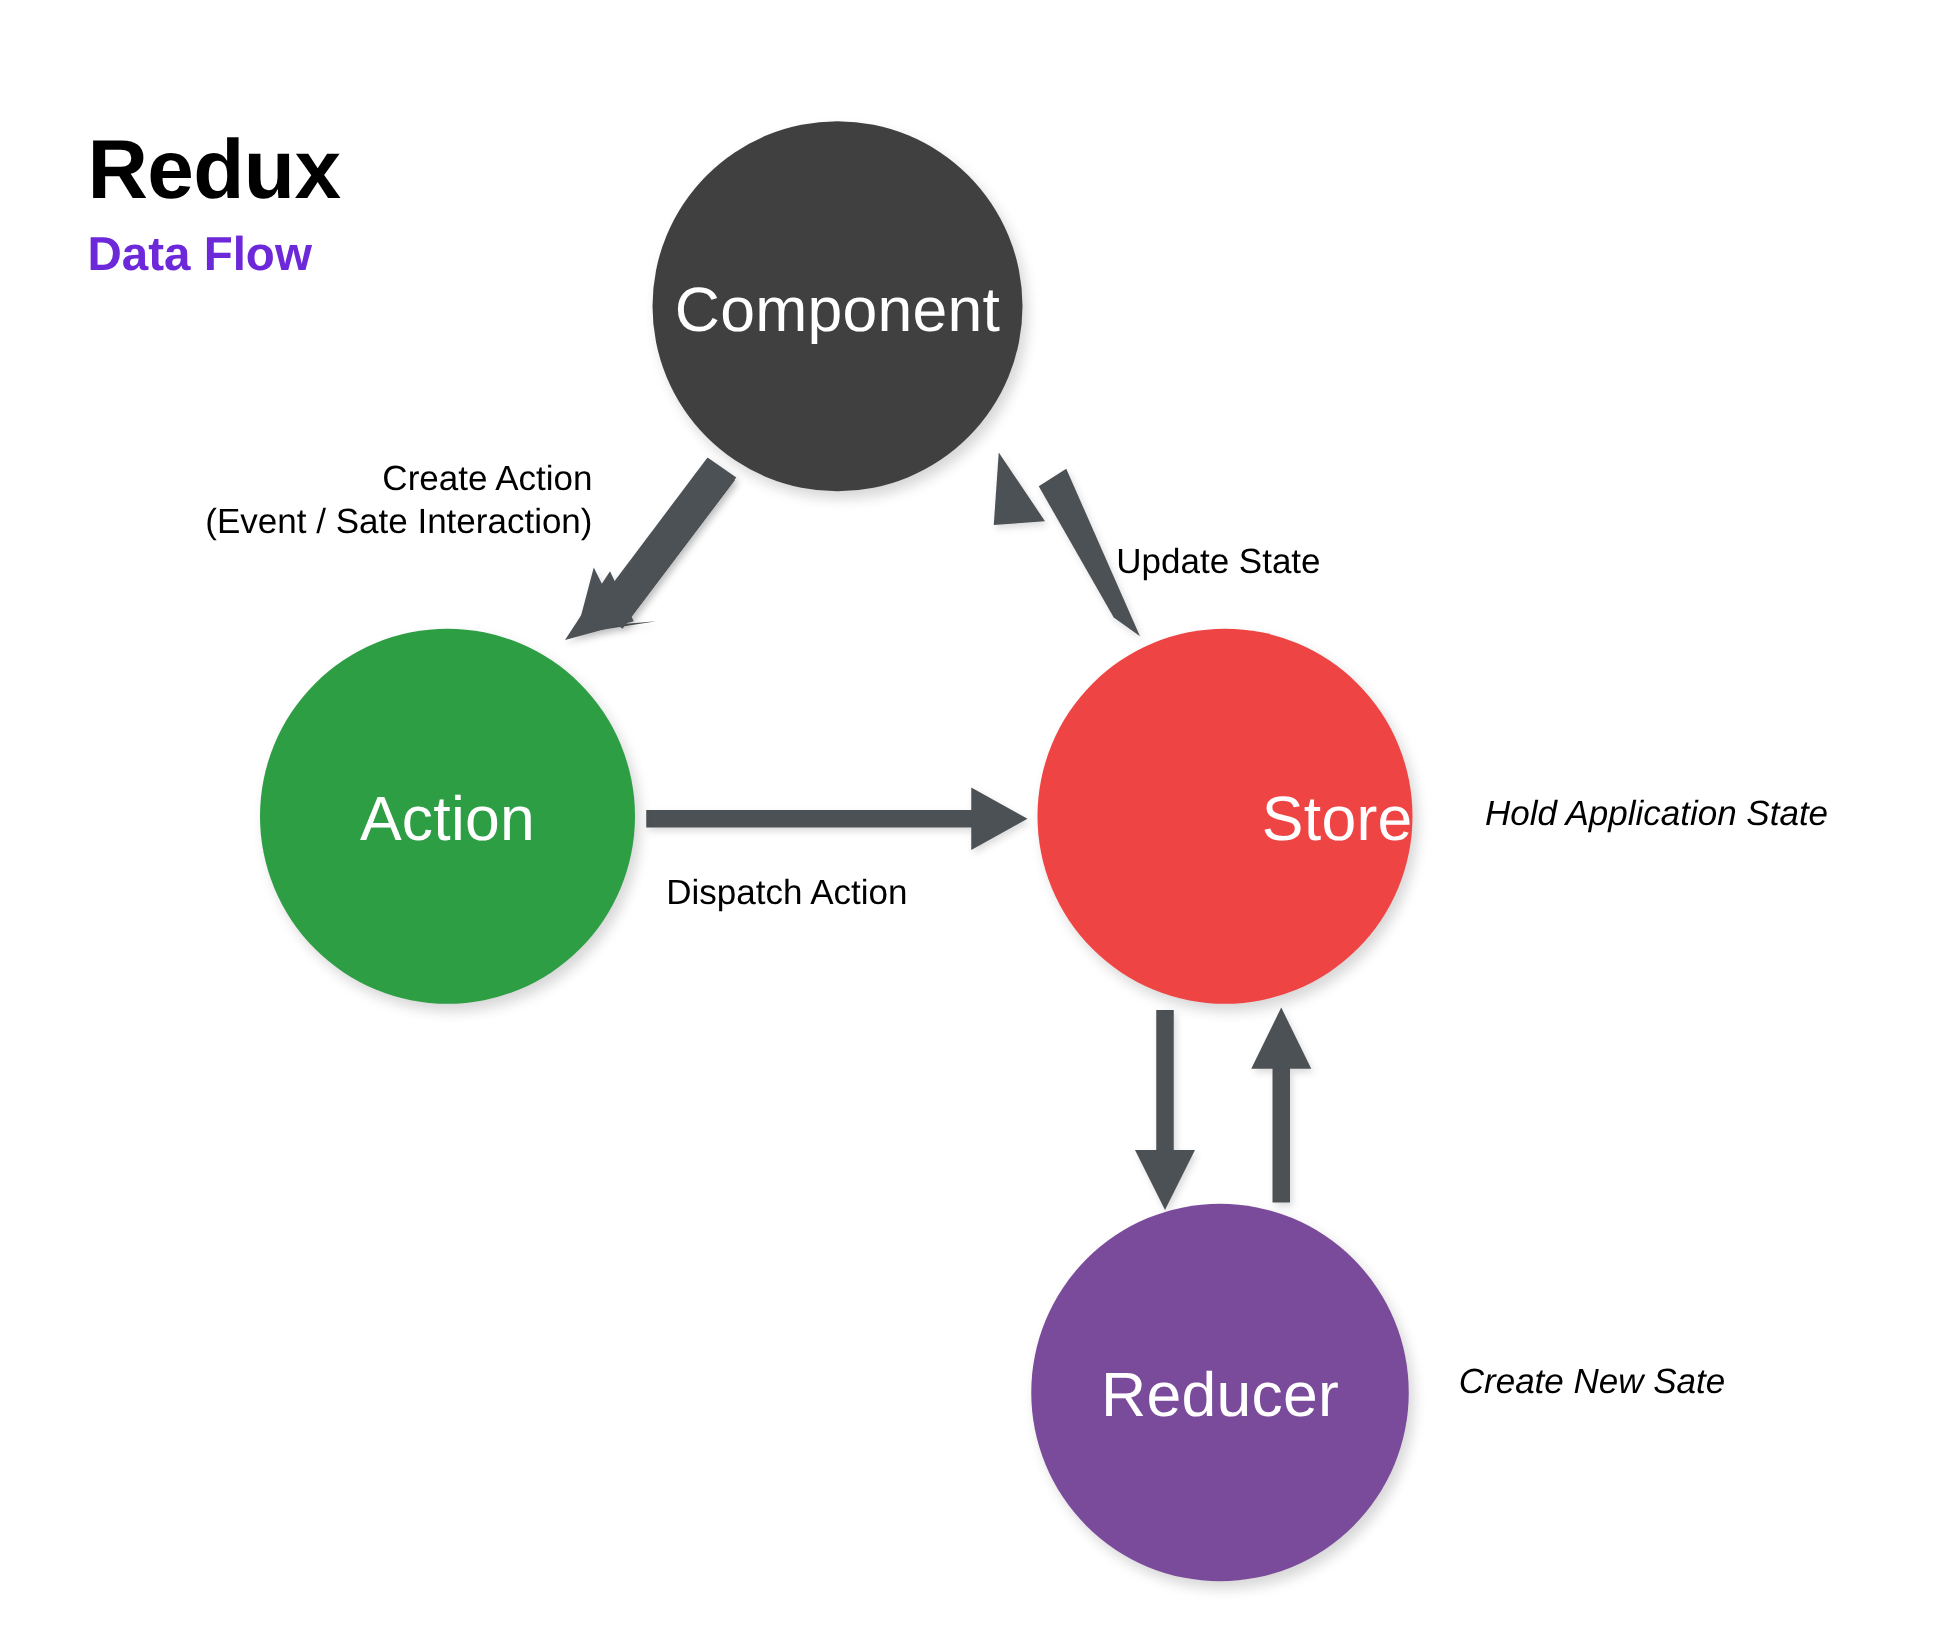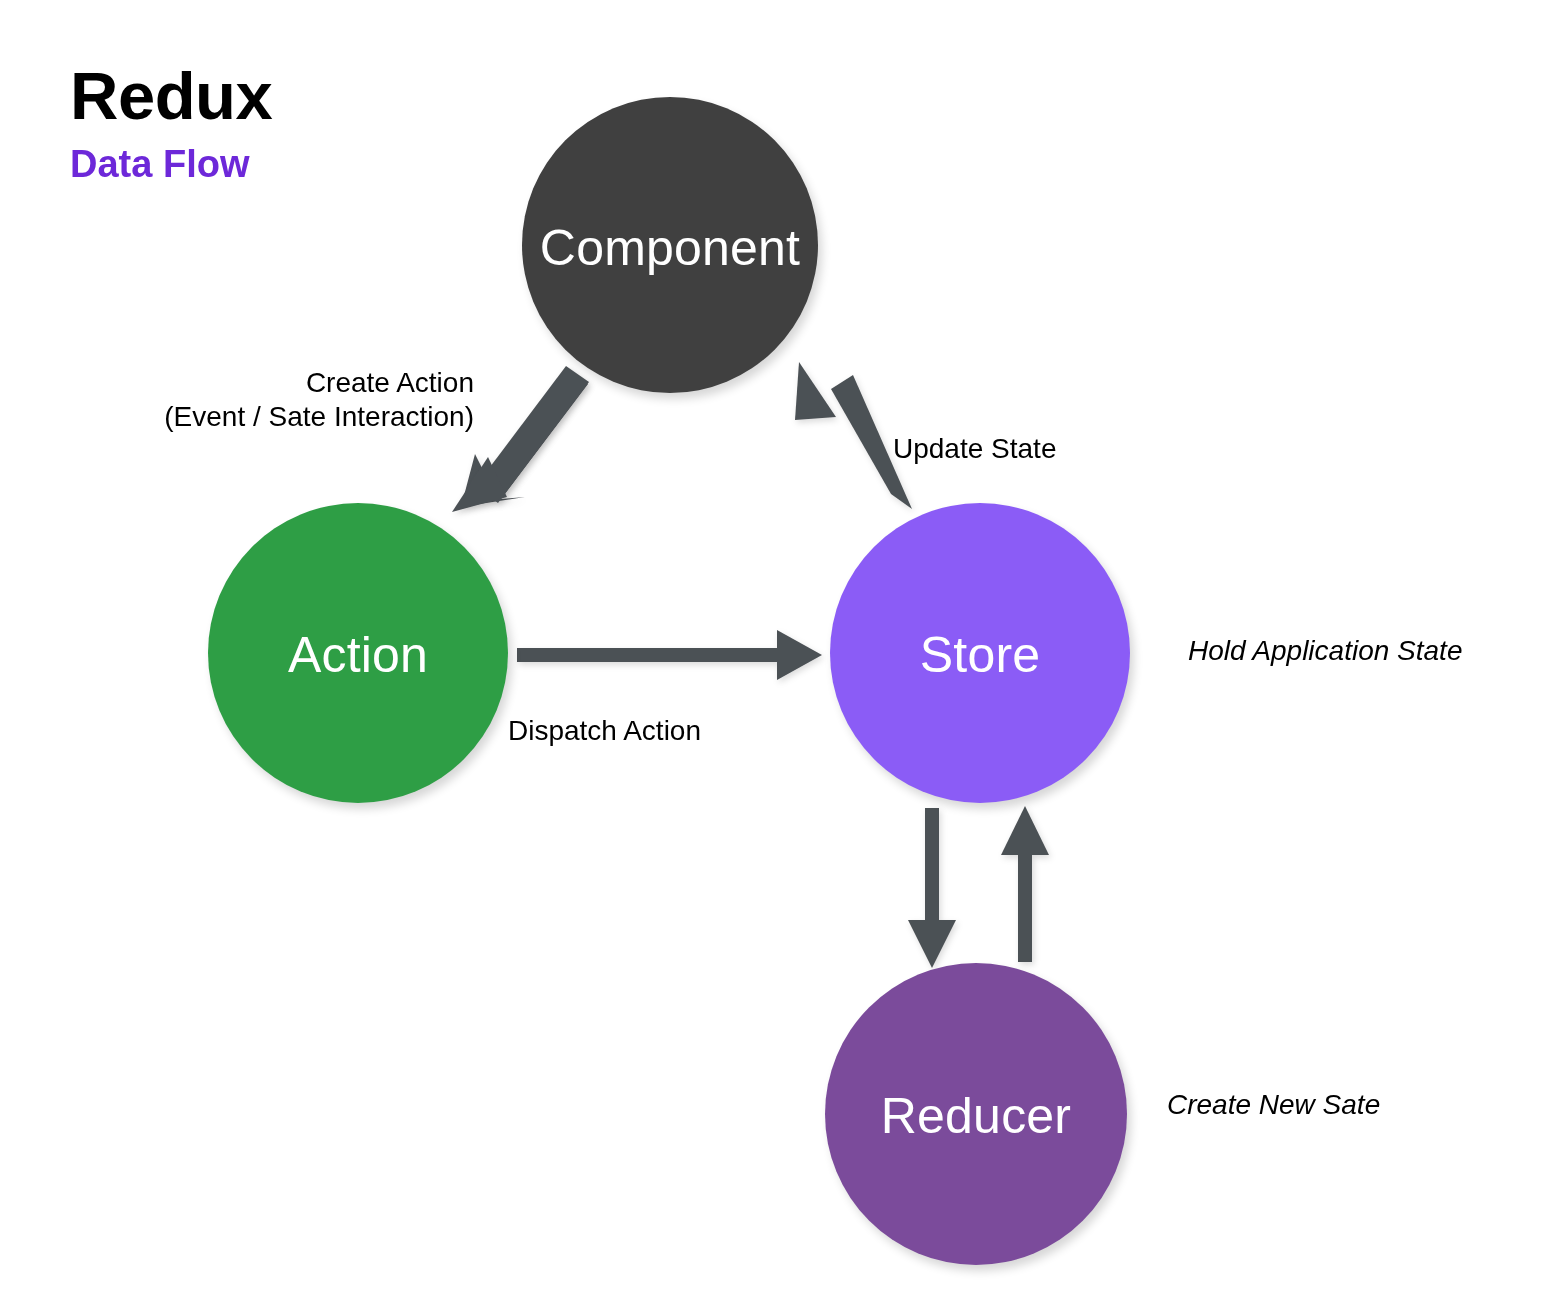--- a/index.html
+++ b/index.html
@@ -24,20 +24,21 @@
     left: 70px;
     top: 62px;
   }
   .title-main {
     font-size: 67px;
     font-weight: bold;
     line-height: 1.0;
     color: #000000;
     letter-spacing: -0.5px;
     white-space: nowrap;
+    margin-top: 40px;
   }
   .title-sub {
     font-size: 38px;
     font-weight: bold;
     line-height: 1.0;
     color: #6d28d9;
     margin-top: 16px;
     white-space: nowrap;
   }
 
@@ -100,21 +101,21 @@
   #label-create-action {
     left: 62px; top: 366px;
     width: 412px;
     text-align: right;
   }
   #label-create-action .line2 { text-align: right; }
   #label-update-state {
     left: 893px; top: 432px;
   }
   #label-dispatch-action {
-    left: 508px; top: 697px; margin-top: 17px;
+    left: 533px; top: 697px;
   }
   #label-hold-application-state {
     left: 1188px; top: 634px;
   }
   #label-create-new-sate {
     left: 1167px; top: 1088px;
   }
 </style>
 </head>
 <body>
@@ -169,21 +170,21 @@
   </svg>
 
   <div class="node" id="node-component" style="background:#404040;">
     <span class="node-label">Component</span>
   </div>
 
   <div class="node" id="node-action" style="background:#2E9E45;">
     <span class="node-label">Action</span>
   </div>
 
-  <div class="node" id="node-store" style="background:#8b5cf6;">
+  <div class="node" id="node-store" style="background:#ef4444;justify-content:flex-end;">
     <span class="node-label">Store</span>
   </div>
 
   <div class="node" id="node-reducer" style="background:#7B4B9B;">
     <span class="node-label">Reducer</span>
   </div>
 
   <div class="edge-label" id="label-create-action">
     <div class="line1">Create Action</div>
     <div class="line2">(Event / Sate Interaction)</div>

